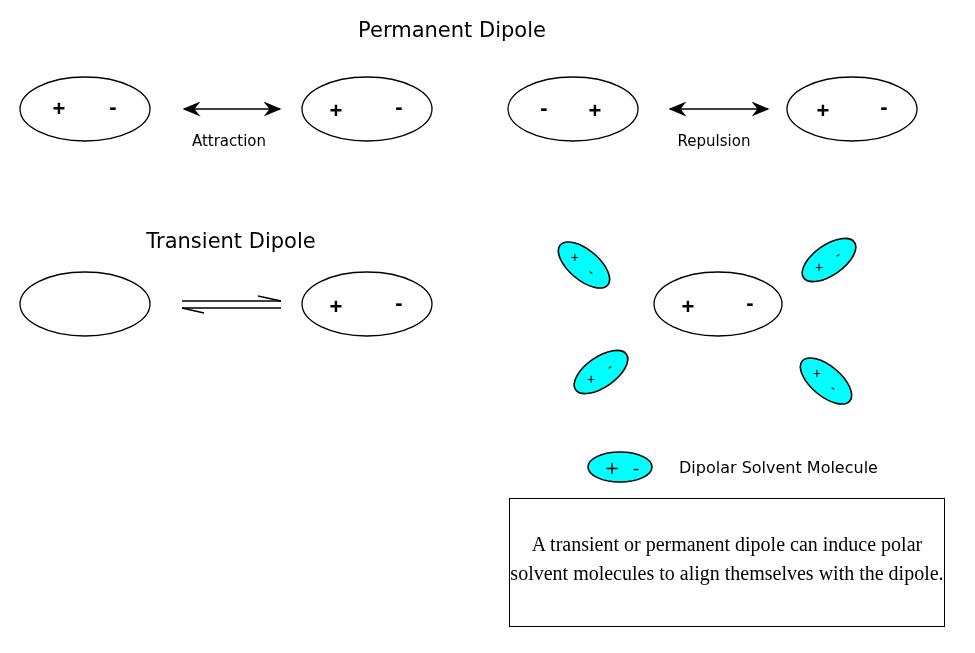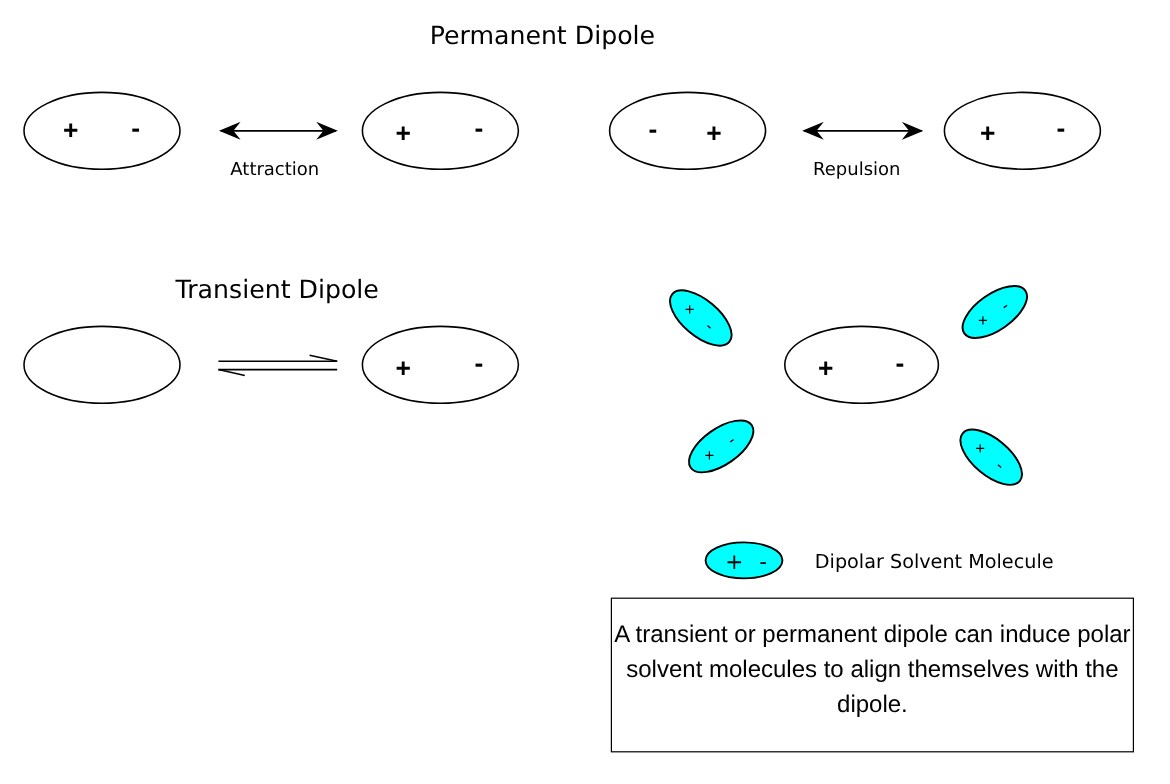--- a/index.html
+++ b/index.html
@@ -8,21 +8,21 @@
   svg { position: absolute; left: 0; top: 0; }
   .title { font-family: "DejaVu Sans", sans-serif; font-size: 21px; fill: #000; }
   .label { font-family: "DejaVu Sans", sans-serif; font-size: 15px; fill: #000; }
   .sign { font-family: "Liberation Sans", sans-serif; font-size: 22px; font-weight: bold; fill: #000; }
   .smallsign { font-family: "Liberation Sans", sans-serif; font-size: 14px; fill: #000; }
   .mol { fill: #ffffff; stroke: #000; stroke-width: 1.3; }
   .solv { fill: #00ffff; stroke: #000; stroke-width: 1.6; }
   .note-box { position: absolute; left: 509px; top: 498px; width: 436px; height: 129px;
               border: 1.5px solid #000; box-sizing: border-box;
               display: flex; align-items: center; justify-content: center; text-align: center; }
-  .note-text { font-family: Liberation Sans, sans-serif; font-size: 20px; line-height: 29px; width: 100%; margin-top: -8px; }
+  .note-text { font-family: Liberation Serif, serif; font-size: 20px; line-height: 29px; width: 100%; margin-top: -8px; }
 </style>
 </head>
 <body>
 
 <svg width="975" height="653" viewBox="0 0 975 653">
   <defs>
     <marker id="arrowR" viewBox="0 0 12 10" refX="11" refY="5" markerWidth="12" markerHeight="10" orient="auto">
       <path d="M0,0 L12,5 L0,10 L4,5 Z" fill="#000"></path>
     </marker>
     <marker id="arrowL" viewBox="0 0 12 10" refX="1" refY="5" markerWidth="12" markerHeight="10" orient="auto">

